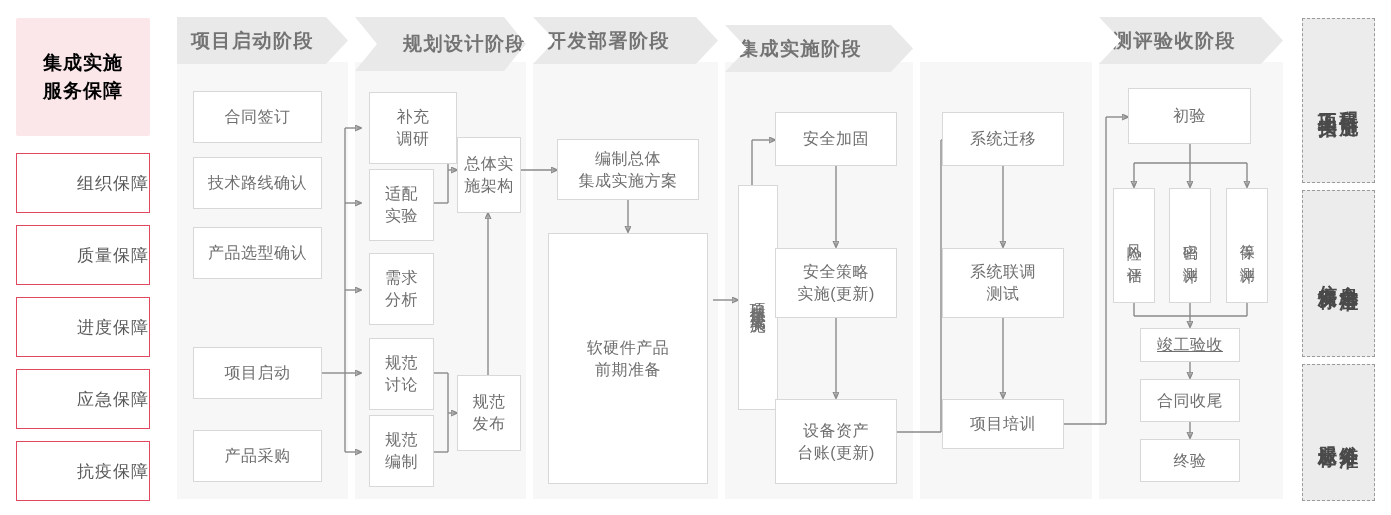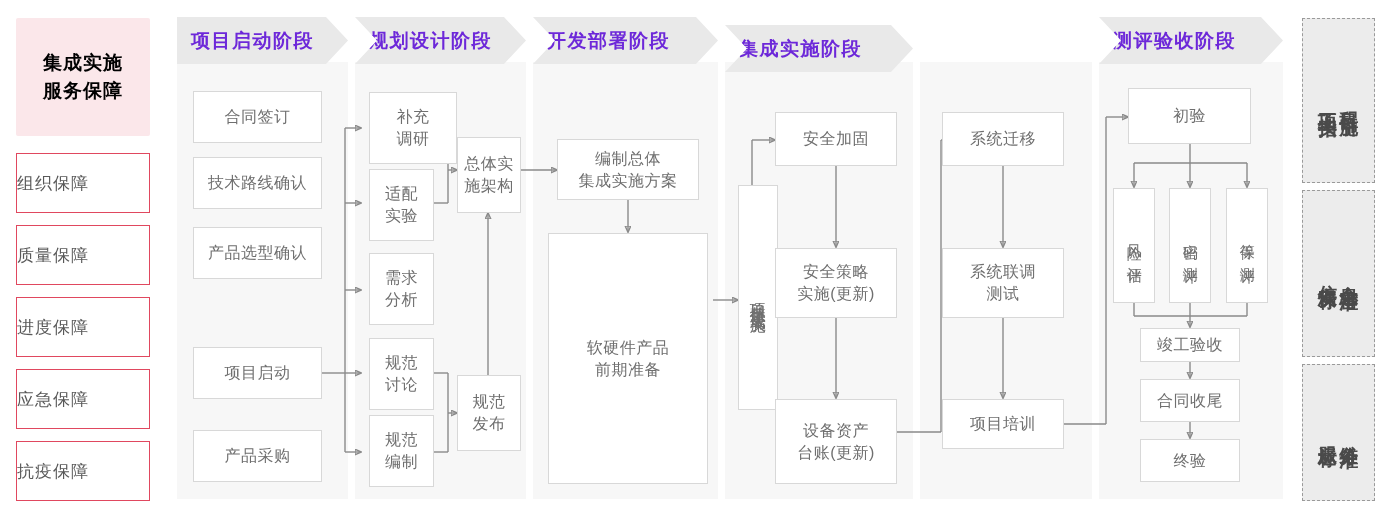--- a/index.html
+++ b/index.html
@@ -10,27 +10,27 @@
   .abs{position:absolute;box-sizing:border-box;}
 
   
   .brand{
     background:#fbe7ea;color:#000000;font-weight:bold;font-size:19px;
     display:flex;align-items:center;justify-content:center;text-align:center;
     line-height:1.45;letter-spacing:1px;
   }
   .guard{
     background:#ffffff;border:1.5px solid #e0485f;color:#595959;
-    font-size:17px;display:flex;align-items:center;justify-content:flex-start;
+    font-size:17px;display:flex;align-items:center;justify-content:flex-end;
     text-align:center;letter-spacing:1px;
   }
 
   
   .phase-head{
-    background:#e9e9e9;color:#6d28d9;font-weight:bold;font-size:19px;
+    background:#e9e9e9;color:#737373;font-weight:bold;font-size:19px;
     display:flex;align-items:center;letter-spacing:1.5px;
     padding-left:14px;
   }
 
   
   .phase-body{background:#f7f7f7;}
 
   
   .node{
     background:#ffffff;border:1px solid #d8d8d8;color:#6f6f6f;
@@ -91,22 +91,22 @@
   <div class="abs phase-body" style="left:355px;top:62px;width:171px;height:437px;"></div>
   <div class="abs phase-body" style="left:533px;top:62px;width:185px;height:437px;"></div>
   <div class="abs phase-body" style="left:725px;top:62px;width:188px;height:437px;"></div>
   <div class="abs phase-body" style="left:920px;top:62px;width:172px;height:437px;"></div>
   <div class="abs phase-body" style="left:1099px;top:62px;width:184px;height:437px;"></div>
 
   <div class="abs phase-head" style="left:177px;top:17px;width:171px;height:47px;
               clip-path:polygon(0 0, 149px 0, 171px 50%, 149px 100%, 0 100%);">
     <span>项目启动阶段</span>
   </div>
-  <div class="abs phase-head" style="left:355px;top:17px;width:171px;height:47px;
-              clip-path:polygon(0 0, 149px 0, 171px 50%, 149px 100%, 0 100%, 22px 50%);">
+  <div class="abs phase-head" style="left:355px;top:17px;width:171px;height:54px;
+              clip-path:polygon(0 0, 149px 0, 171px 50%, 149px 100%, 0 100%, 22px 50%);justify-content:flex-end;">
     <span>规划设计阶段</span>
   </div>
   <div class="abs phase-head" style="left:533px;top:17px;width:185px;height:47px;
               clip-path:polygon(0 0, 163px 0, 185px 50%, 163px 100%, 0 100%, 22px 50%);">
     <span>开发部署阶段</span>
   </div>
   <div class="abs phase-head" style="left:725px;top:17px;width:188px;height:47px;
               clip-path:polygon(0 0, 166px 0, 188px 50%, 166px 100%, 0 100%, 22px 50%);margin-top:8px;">
     <span>集成实施阶段</span>
   </div>
@@ -273,21 +273,21 @@
 评估</span>
   </div>
   <div class="abs node vert small" style="left:1169px;top:188px;width:42px;height:115px;">
     <span>密码
 测评</span>
   </div>
   <div class="abs node vert small" style="left:1226px;top:188px;width:42px;height:115px;">
     <span>等保
 测评</span>
   </div>
-  <div class="abs node" style="left:1140px;top:328px;width:100px;height:34px;">
+  <div class="abs node" style="left:1140px;top:328px;width:100px;height:34px;text-decoration:underline;">
     <span>竣工验收</span>
   </div>
   <div class="abs node" style="left:1140px;top:379px;width:100px;height:43px;">
     <span>合同收尾</span>
   </div>
   <div class="abs node" style="left:1140px;top:439px;width:100px;height:43px;">
     <span>终验</span>
   </div>
 
   <div class="abs std" style="left:1302px;top:18px;width:73px;height:165px;">

